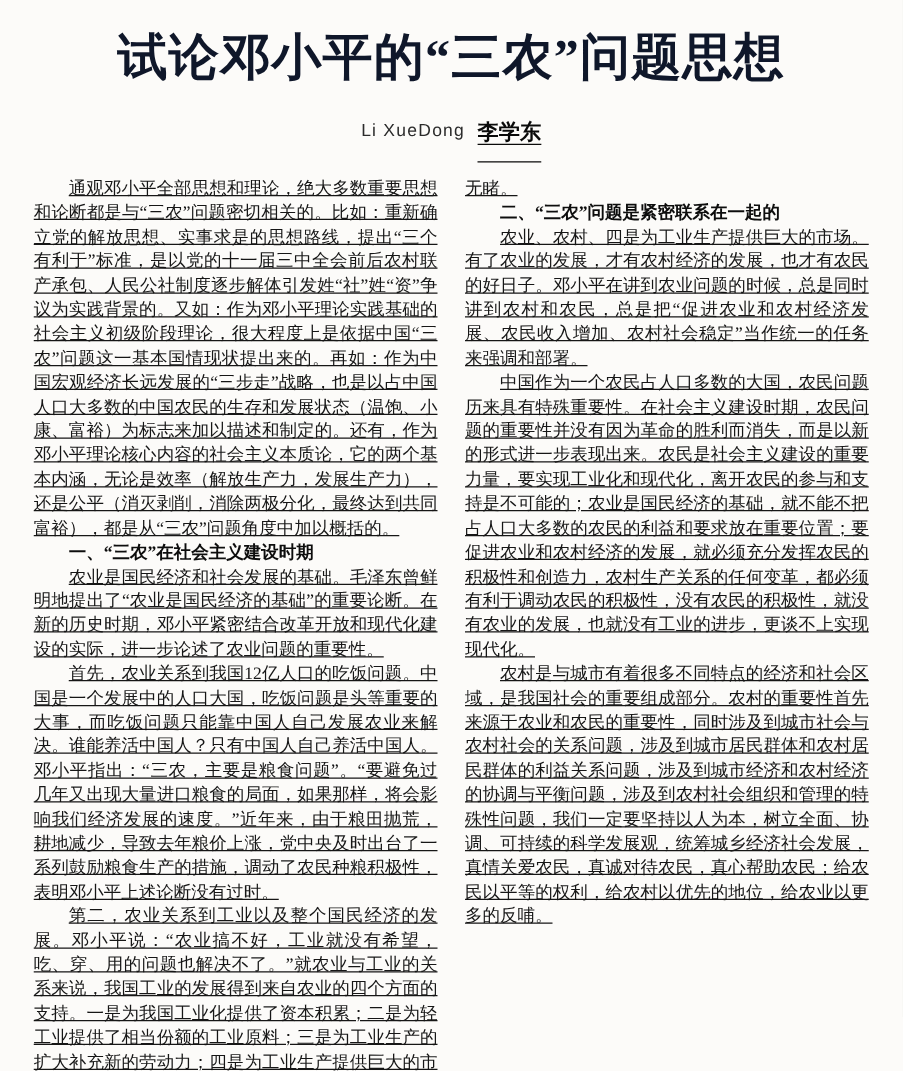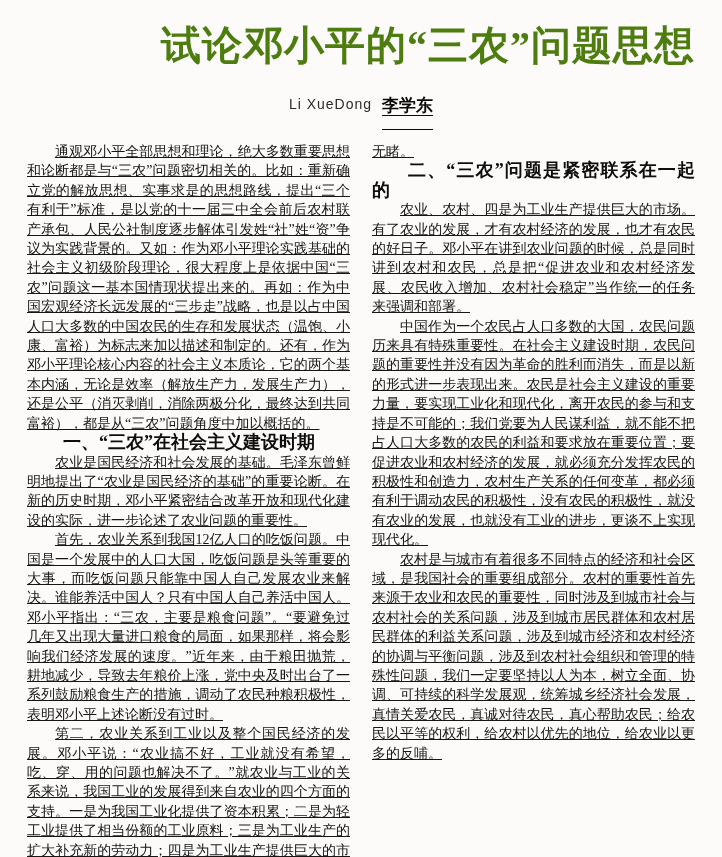--- a/index.html
+++ b/index.html
@@ -13,27 +13,27 @@
     height: 857px;
     margin: 0 auto;
     background: #fcfbf9;
     color: #141414;
     font-family: "Liberation Serif", "DejaVu Serif", serif;
     overflow: hidden;
     box-sizing: border-box;
     padding: 16px 27px 0 27px;
   }
   .title {
-    text-align: right;
+    text-align: center;
     font-size: 40px;
     font-weight: 900;
     letter-spacing: 1px;
     line-height: 1.2;
     margin: 6px 0 0 0;
-    color: #4d7c0f;
+    color: #0f172a;
     white-space: nowrap;
   }
   .byline {
     text-align: center;
     margin-top: 24px;
     height: 26px;
   }
   .byline .pinyin {
     font-size: 14px;
     letter-spacing: 1px;
@@ -67,21 +67,21 @@
   .col p {
     margin: 0;
     text-indent: 2em;
     text-decoration: underline;
   }
   .col p.cont {
     text-indent: 0;
   }
   .col h3.sec {
     margin: 0;
-    font-size: 18px;
+    font-size: 14px;
     line-height: 19.4px;
     font-weight: bold;
     text-indent: 2em;
     color: #0d0d0d;
   }
 </style>
 </head>
 <body>
 
 <div class="page">
@@ -100,19 +100,19 @@
       <h3 class="sec">一、“三农”在社会主义建设时期</h3>
       <p class="para">农业是国民经济和社会发展的基础。毛泽东曾鲜明地提出了“农业是国民经济的基础”的重要论断。在新的历史时期，邓小平紧密结合改革开放和现代化建设的实际，进一步论述了农业问题的重要性。</p>
       <p class="para">首先，农业关系到我国12亿人口的吃饭问题。中国是一个发展中的人口大国，吃饭问题是头等重要的大事，而吃饭问题只能靠中国人自己发展农业来解决。谁能养活中国人？只有中国人自己养活中国人。邓小平指出：“三农，主要是粮食问题”。“要避免过几年又出现大量进口粮食的局面，如果那样，将会影响我们经济发展的速度。”近年来，由于粮田抛荒，耕地减少，导致去年粮价上涨，党中央及时出台了一系列鼓励粮食生产的措施，调动了农民种粮积极性，表明邓小平上述论断没有过时。</p>
       <p class="para">第二，农业关系到工业以及整个国民经济的发展。邓小平说：“农业搞不好，工业就没有希望，吃、穿、用的问题也解决不了。”就农业与工业的关系来说，我国工业的发展得到来自农业的四个方面的支持。一是为我国工业化提供了资本积累；二是为轻工业提供了相当份额的工业原料；三是为工业生产的扩大补充新的劳动力；四是为工业生产提供巨大的市场。许多人至今弄不懂工农、城乡之间的这种血肉关联，对“三农”问题漠不关心，熟视</p>
     </div>
 
     <div class="col">
       <p class="cont">无睹。</p>
       <h3 class="sec">二、“三农”问题是紧密联系在一起的</h3>
       <p class="para">农业、农村、四是为工业生产提供巨大的市场。有了农业的发展，才有农村经济的发展，也才有农民的好日子。邓小平在讲到农业问题的时候，总是同时讲到农村和农民，总是把“促进农业和农村经济发展、农民收入增加、农村社会稳定”当作统一的任务来强调和部署。</p>
-      <p class="para">中国作为一个农民占人口多数的大国，农民问题历来具有特殊重要性。在社会主义建设时期，农民问题的重要性并没有因为革命的胜利而消失，而是以新的形式进一步表现出来。农民是社会主义建设的重要力量，要实现工业化和现代化，离开农民的参与和支持是不可能的；我们党要为人民谋利益，就不能不把占人口大多数的农民的利益和要求放在重要位置；要促进农业和农村经济的发展，就必须充分发挥农民的积极性和创造力，农村生产关系的任何变革，都必须有利于调动农民的积极性，没有农民的积极性，就没有农业的发展，也就没有工业的进步，更谈不上实现现代化。</p>
+      <p class="para">中国作为一个农民占人口多数的大国，农民问题历来具有特殊重要性。在社会主义建设时期，农民问题的重要性并没有因为革命的胜利而消失，而是以新的形式进一步表现出来。农民是社会主义建设的重要力量，要实现工业化和现代化，离开农民的参与和支持是不可能的；农业是国民经济的基础，就不能不把占人口大多数的农民的利益和要求放在重要位置；要促进农业和农村经济的发展，就必须充分发挥农民的积极性和创造力，农村生产关系的任何变革，都必须有利于调动农民的积极性，没有农民的积极性，就没有农业的发展，也就没有工业的进步，更谈不上实现现代化。</p>
       <p class="para">农村是与城市有着很多不同特点的经济和社会区域，是我国社会的重要组成部分。农村的重要性首先来源于农业和农民的重要性，同时涉及到城市社会与农村社会的关系问题，涉及到城市居民群体和农村居民群体的利益关系问题，涉及到城市经济和农村经济的协调与平衡问题，涉及到农村社会组织和管理的特殊性问题，我们一定要坚持以人为本，树立全面、协调、可持续的科学发展观，统筹城乡经济社会发展，真情关爱农民，真诚对待农民，真心帮助农民；给农民以平等的权利，给农村以优先的地位，给农业以更多的反哺。</p>
     </div>
 
   </div>
 
 </div>
 
 </body></html>

